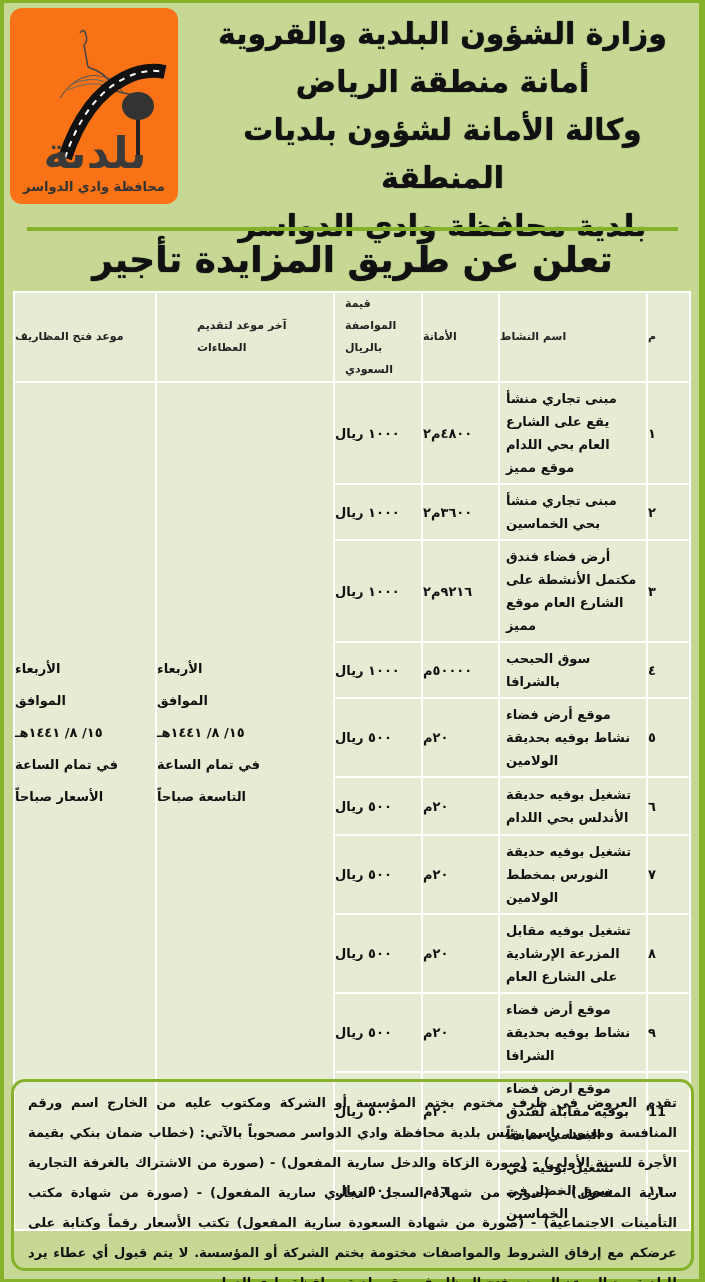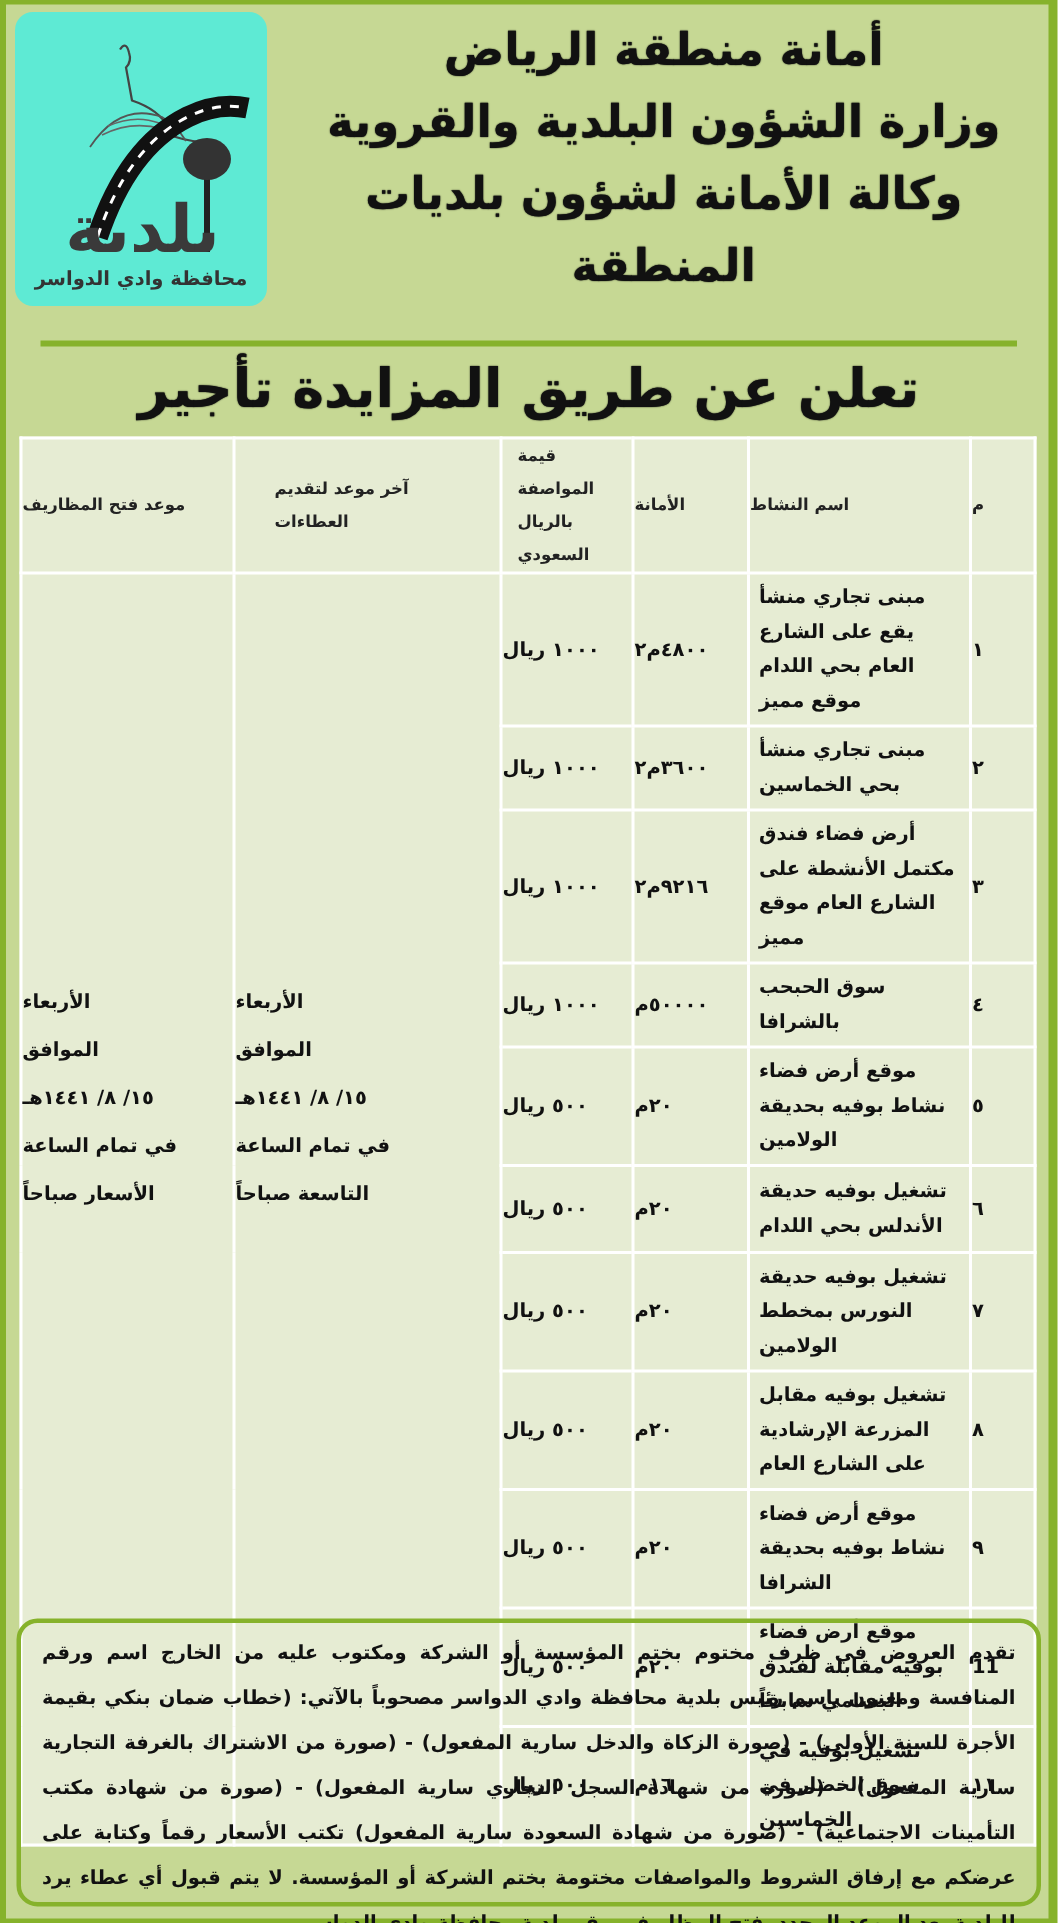--- a/index.html
+++ b/index.html
@@ -12,21 +12,21 @@
     overflow: hidden;
   }
   .frame {
     position: absolute; left: 0; top: 0; width: 705px; height: 1282px;
     border: 3px solid #86b22b;
     border-right-width: 6px;
     border-left-width: 4px;
   }
   .logo-box {
     position: absolute; left: 10px; top: 8px; width: 168px; height: 196px;
-    background: #5eead4; border-radius: 12px;
+    background: #f97316; border-radius: 12px;
     display: flex; flex-direction: column; align-items: center; justify-content: flex-end;
     padding-bottom: 10px;
   }
   .logo-art { position: absolute; left: 10px; top: 10px; width: 150px; height: 150px; }
   .logo-sub {
     position: relative; font-size: 13px; font-weight: bold; color: #333; direction: rtl;
   }
   .header-lines {
     position: absolute; left: 190px; right: 10px; top: 10px;
     direction: rtl; text-align: center;
@@ -90,37 +90,38 @@
 
     <path d="M118 150 L118 92" stroke="#222" stroke-width="4"></path>
     <ellipse cx="118" cy="88" rx="16" ry="14" fill="#333"></ellipse>
 
     <text x="75" y="150" font-size="44" font-weight="bold" text-anchor="middle" fill="#3a3a3a" font-family="DejaVu Sans, sans-serif" direction="rtl">بلدية</text>
   </svg>
   <div class="logo-sub">محافظة وادي الدواسر</div>
 </div>
 
 <div class="header-lines">
+  <div>وزارة الشؤون البلدية والقروية</div>
   <div>أمانة منطقة الرياض</div>
-  <div>وزارة الشؤون البلدية والقروية</div>
   <div>وكالة الأمانة لشؤون بلديات المنطقة</div>
+  <div>بلدية محافظة وادي الدواسر</div>
 </div>
 
 <div class="divider"></div>
 
 <div class="announce">تعلن عن طريق المزايدة تأجير المواقع التالية:</div>
 
 <table class="sites">
   <thead>
     <tr>
       <th>م</th>
       <th>اسم النشاط</th>
       <th>الأمانة</th>
       <th style="padding:0 10px">قيمة المواصفة بالريال السعودي</th>
-      <th style="padding:0 26px">آخر موعد لتقديم العطاءات</th>
+      <th style="padding:0 40px">آخر موعد لتقديم العطاءات</th>
       <th>موعد فتح المظاريف</th>
     </tr>
   </thead>
   <tbody id="tbody">
       <tr style="height: 88px;">
         <td class="num">١</td>
         <td class="name">مبنى تجاري منشأ يقع على الشارع العام بحي اللدام موقع مميز</td>
         <td class="area">٤٨٠٠م٢</td>
         <td class="price">١٠٠٠ ريال</td>
         <td class="date" rowspan="11" style="vertical-align: top; padding-top: 270px;">

